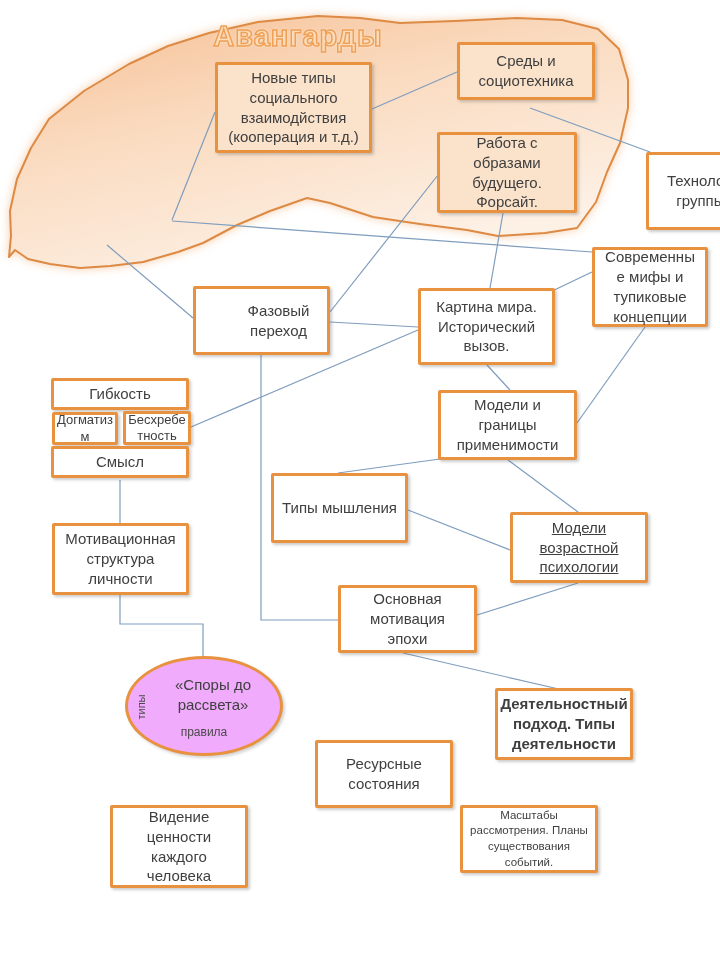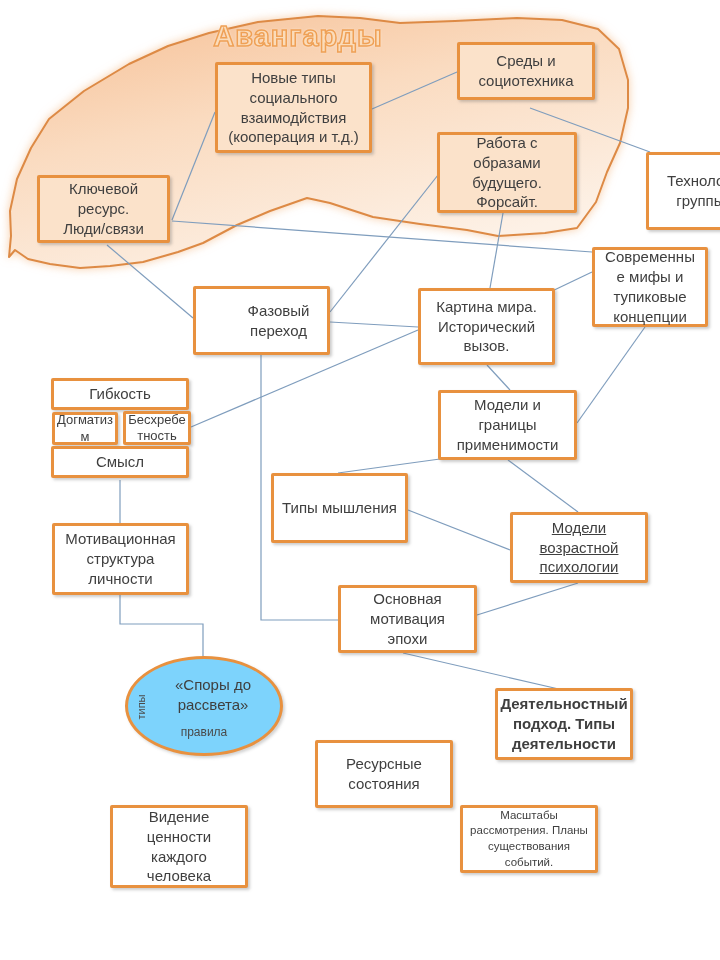--- a/index.html
+++ b/index.html
@@ -11,21 +11,21 @@
         font-size:15px;line-height:1.33;border-radius:2px;padding:2px;
         box-shadow:2px 2px 3px rgba(110,110,110,0.35);}
   .node .lbl{white-space:pre-line;}
   .peach{background:#fbe2ca;}
   .small{font-size:13px;line-height:1.25;}
   .tiny{font-size:11.5px;line-height:1.35;}
   #title{position:absolute;left:198px;top:20px;width:200px;text-align:center;
          font-size:29px;font-weight:bold;letter-spacing:1px;color:#fbdcba;
          -webkit-text-stroke:1.5px #efa055;text-shadow:0 0 3px rgba(255,255,255,0.8);}
   .ellipse{position:absolute;box-sizing:border-box;left:125px;top:656px;width:158px;height:100px;
-           border:3px solid #e8913f;border-radius:50%;background:#7dd3fc;
+           border:3px solid #e8913f;border-radius:50%;background:#f0abfc;
            box-shadow:2px 2px 3px rgba(110,110,110,0.3);}
   .ellipse .main{position:absolute;left:24px;right:6px;top:16px;text-align:center;
                  color:#3f3f3f;font-size:15px;line-height:1.35;white-space:pre-line;}
   .ellipse .rules{position:absolute;left:0;right:0;top:66px;text-align:center;
                   color:#4a4a4a;font-size:12px;}
   .ellipse .side{position:absolute;left:2px;top:38px;width:30px;height:20px;
                  transform:rotate(-90deg);color:#4a4a4a;font-size:11px;text-align:center;}
 </style>
 </head>
 <body>
@@ -90,25 +90,20 @@
 образами
 будущего.
 Форсайт.</span>
   </div>
 
   <div class="node" style="left:602px;top:152px;width:113px;height:78px;margin-left:44px;">
     <span class="lbl">Технологи
 группы.</span>
   </div>
 
-  <div class="node peach" style="left:37px;top:175px;width:133px;height:68px;">
-    <span class="lbl">Ключевой
-ресурс.
-Люди/связи</span>
-  </div>
 
   <div class="node" style="left:592px;top:247px;width:116px;height:80px;">
     <span class="lbl">Современны
 е мифы и
 тупиковые
 концепции</span>
   </div>
 
   <div class="node" style="left:193px;top:286px;width:137px;height:69px;padding-left:36px;">
     <span class="lbl">Фазовый

